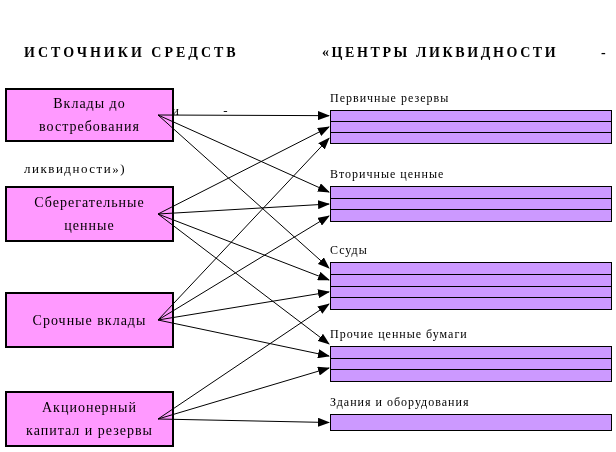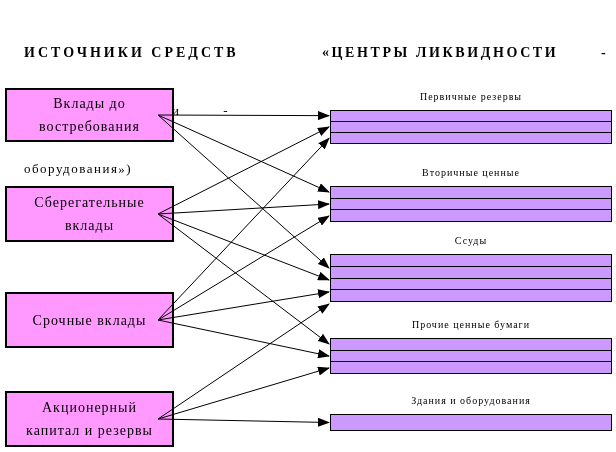--- a/index.html
+++ b/index.html
@@ -45,25 +45,25 @@
     font-size: 14px; letter-spacing: 1px; line-height: 23px;
     padding: 12px 6px;
   }
   .src-0 { top: 88px;  height: 54px; }
   .src-1 { top: 186px; height: 56px; }
   .src-2 { top: 292px; height: 56px; }
   .src-3 { top: 391px; height: 56px; }
 
   
   .bar { position: absolute; left: 330px; width: 282px; }
-  .bar-0 { top: 110px; } .bar-1 { top: 186px; } .bar-2 { top: 254px; }
-  .bar-3 { top: 338px; border-radius: 16px; } .bar-4 { top: 414px; }
+  .bar-0 { top: 110px; } .bar-1 { top: 186px; } .bar-2 { top: 262px; }
+  .bar-3 { top: 346px; border-radius: 16px; } .bar-4 { top: 414px; }
   .bar-label {
     position: absolute; left: 0; right: 0; top: -19px;
-    text-align: center; font-size: 10px; letter-spacing: 1px;
+    font-size: 12px; letter-spacing: 1px;
     white-space: nowrap;
   }
   .bar-body {
     border: 1.5px solid var(--line-color);
     box-sizing: border-box;
     display: flex; flex-direction: column;
     width: 100%;
   }
   .bar-body .stripe { flex: 1; background: var(--placement-fill); }
   .bar-body .stripe + .stripe { border-top: 1px solid var(--line-color); }
@@ -76,32 +76,32 @@
   }
 </style>
 </head>
 <body>
 
 <div id="canvas">
 
   <div id="hdr-left" class="hdr">
     <div class="title">ИСТОЧНИКИ СРЕДСТВ</div>
     <div class="sub">(«центры ликвидности         -</div>
-    <div class="sub">оборудования»)</div>
+    <div class="sub">ликвидности»)</div>
   </div>
 
   <div id="hdr-right" class="hdr">
     <div class="line">«ЦЕНТРЫ ЛИКВИДНОСТИ       -</div>
   </div>
 
   <div class="src-box src-0">
     <span>Вклады до востребования</span>
   </div>
   <div class="src-box src-1">
-    <span>Сберегательные вклады</span>
+    <span>Сберегательные ценные</span>
   </div>
   <div class="src-box src-3">
     <span>Акционерный капитал и резервы</span>
   </div>
   <div class="src-box src-2">
     <span>Срочные вклады</span>
   </div>
 
   <div class="bar bar-0">
     <div class="bar-label">Первичные резервы</div>

